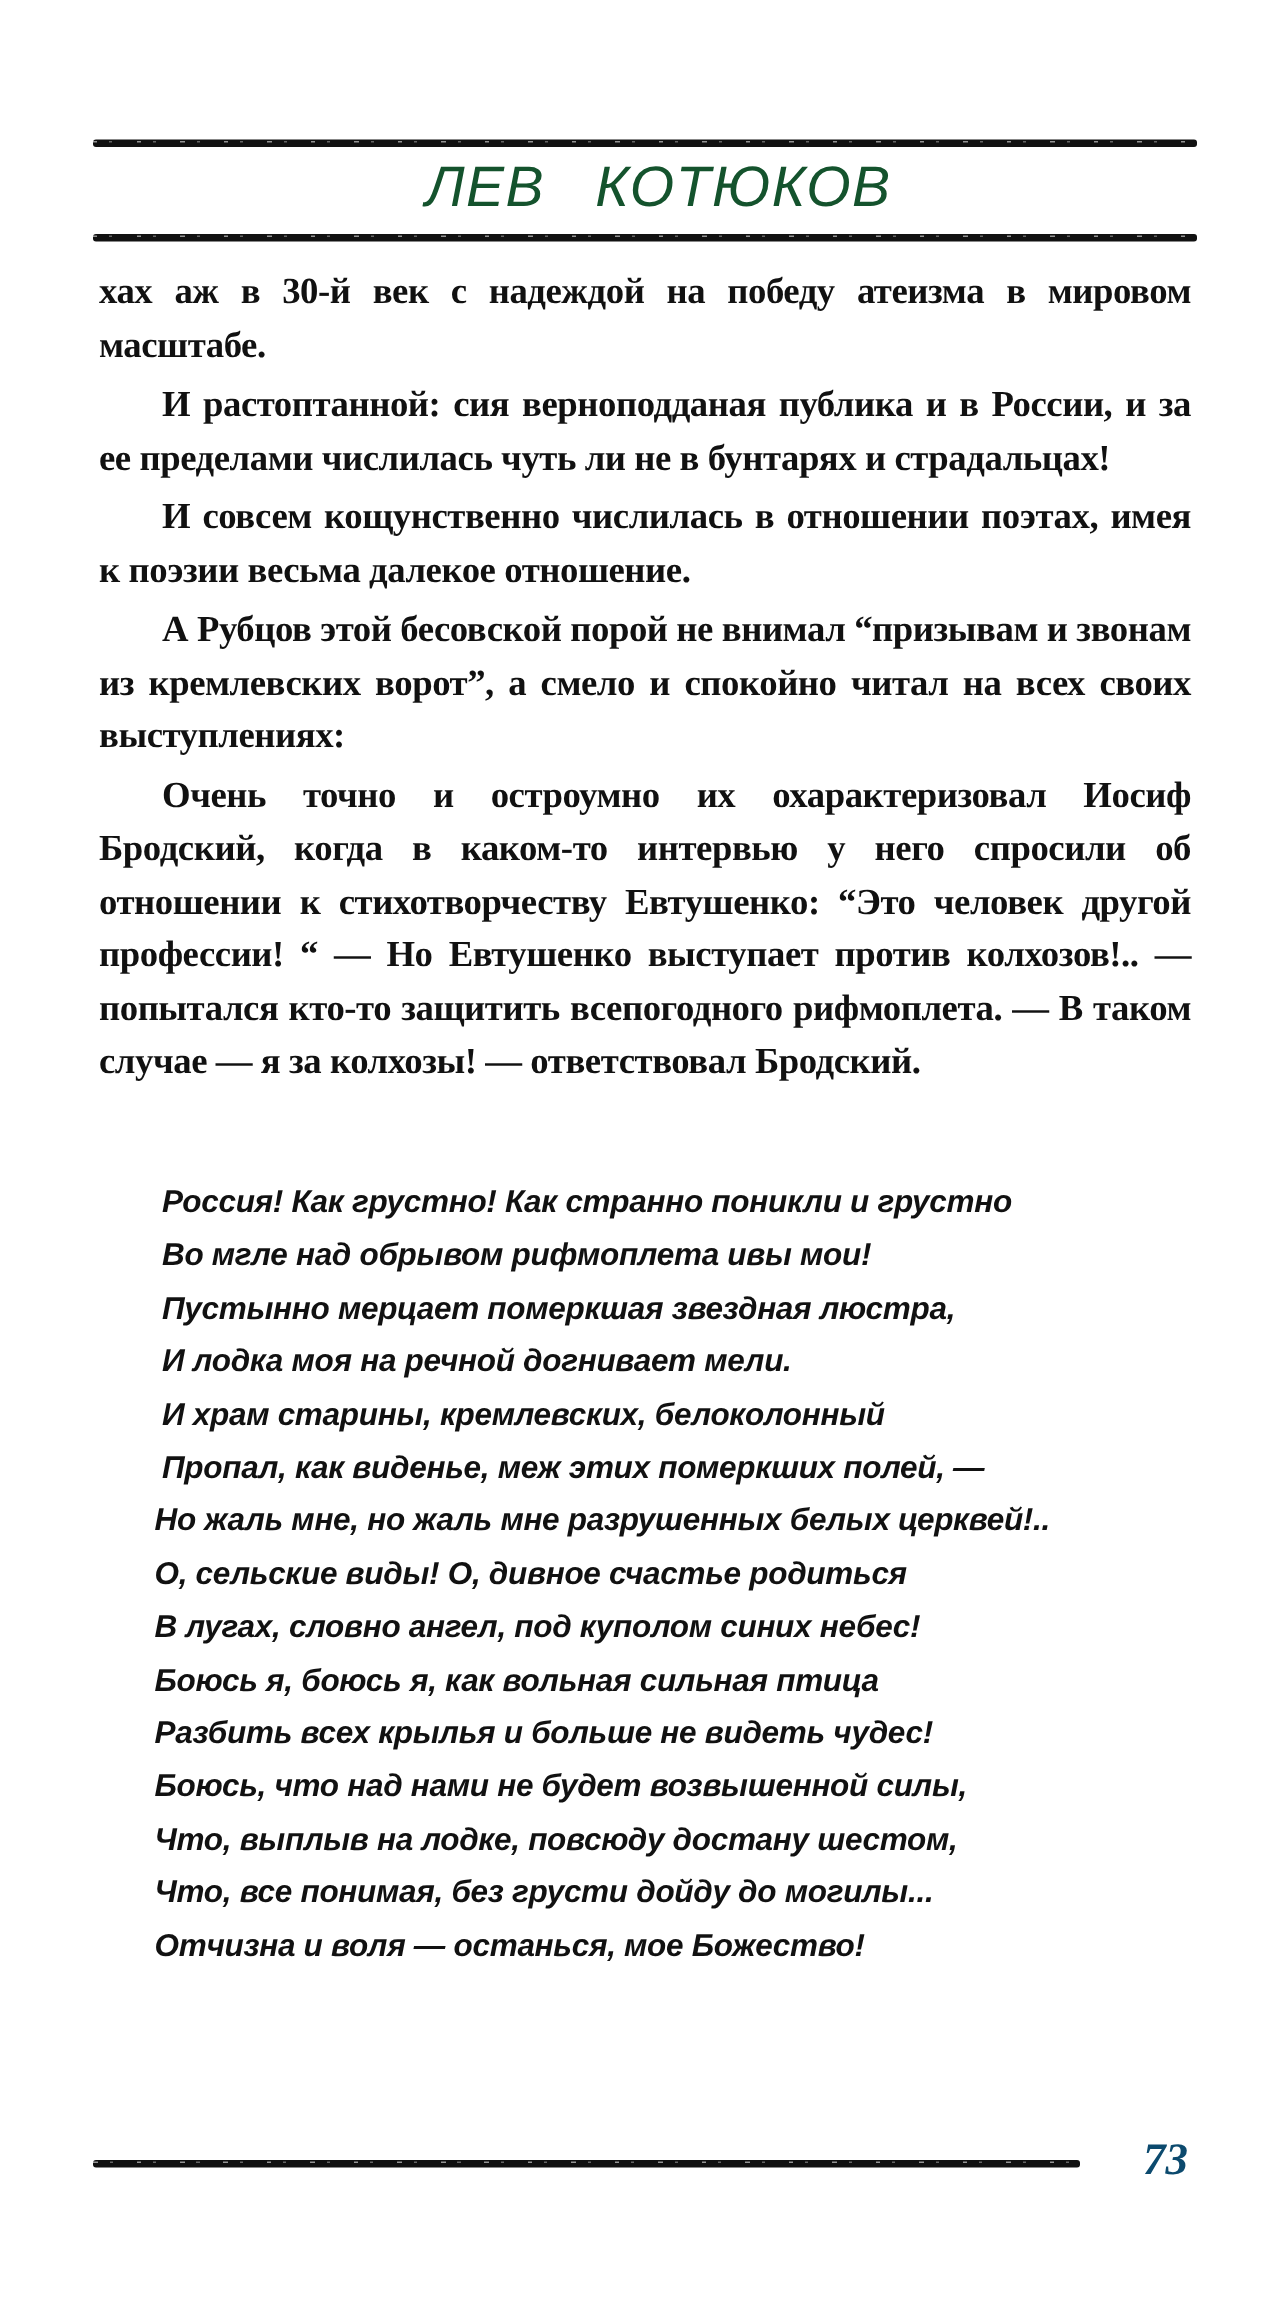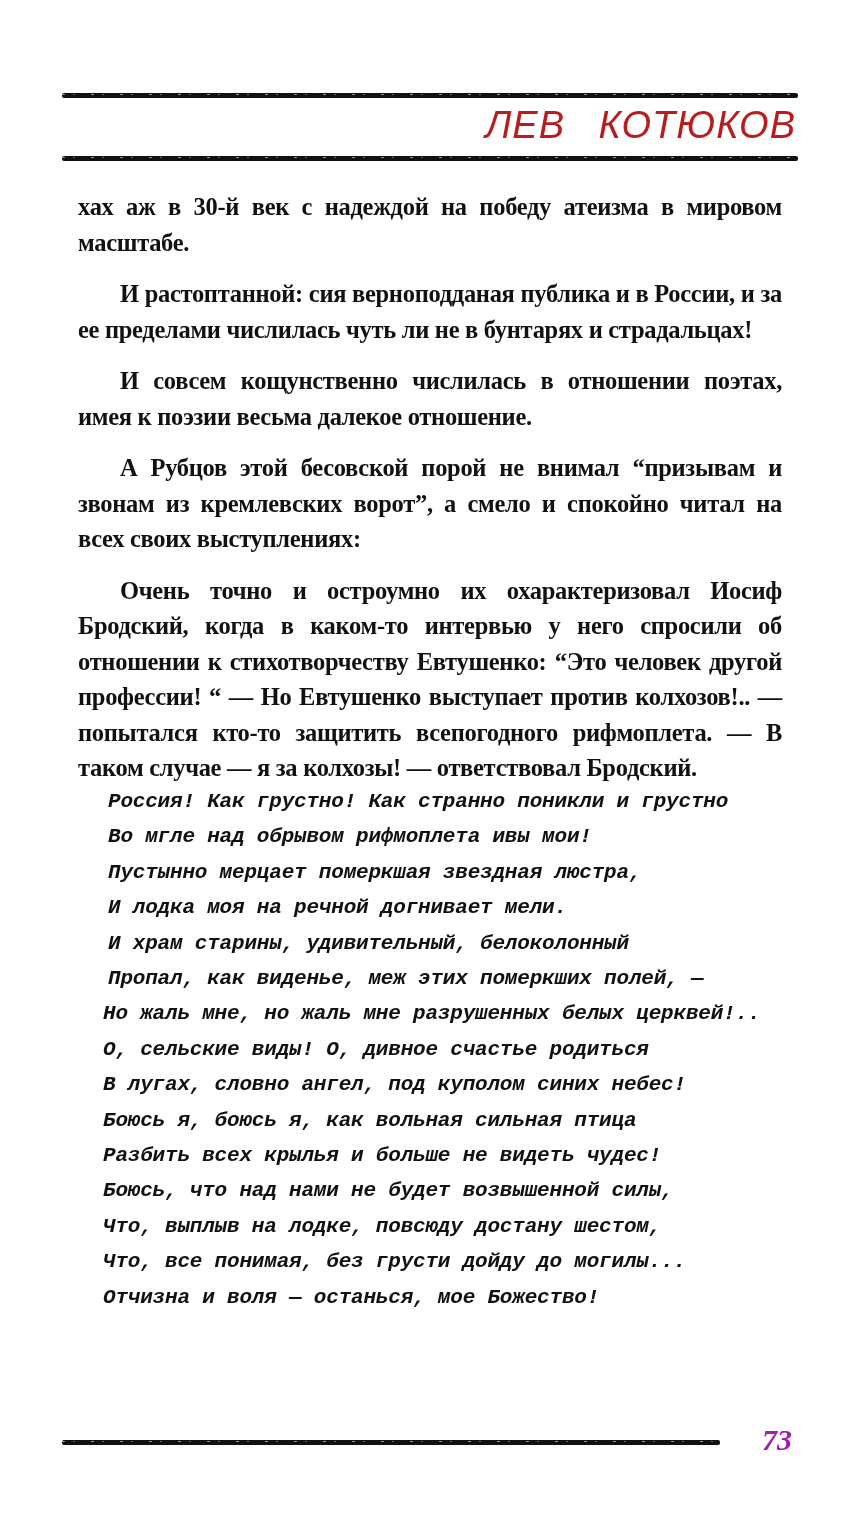--- a/index.html
+++ b/index.html
@@ -29,56 +29,56 @@
       left: 0; right: 0; top: 1px;
       height: 1px;
       background: repeating-linear-gradient(90deg, rgba(255,255,255,0.55) 0 3px, transparent 3px 11px, rgba(255,255,255,0.35) 11px 13px, transparent 13px 29px);
     }
     .rule-top-1 { top: 93px; }
     .rule-top-2 { top: 156px; }
     .rule-bottom { top: 1440px; width: 658px; }
     .running-head {
       position: absolute;
       top: 100px;
-      left: 60px;
+      left: 71px;
       width: 736px;
-      text-align: right;
+      text-align: center;
       font-family: "Liberation Sans", "DejaVu Sans", sans-serif;
       font-style: italic;
       font-size: 38px;
       letter-spacing: 1px;
       word-spacing: 22px;
       line-height: 50px;
-      color: #b91c1c;
+      color: #14532d;
     }
     .prose {
       position: absolute;
       top: 173px;
       left: 62px;
       width: 736px;
       font-family: "Liberation Serif", "DejaVu Serif", serif;
       font-size: 24.5px;
       line-height: 35.5px;
       text-align: justify;
       font-weight: bold;
       letter-spacing: -0.3px;
     }
     .prose p {
-      margin: 16px;
+      margin: 4px;
       text-indent: 0;
     }
     .prose p.indent {
       text-indent: 42px;
     }
     .poem {
       position: absolute;
       top: 784px;
       left: 103px;
       width: 700px;
-      font-family: Liberation Mono, monospace;
+      font-family: Liberation Sans, sans-serif;
       font-style: italic;
       font-weight: bold;
       font-size: 21px;
       line-height: 35.4px;
       letter-spacing: -0.2px;
     }
     .poem .line {
       white-space: nowrap;
       display: block;
     }
@@ -87,21 +87,21 @@
     }
     .page-number {
       position: absolute;
       top: 1422px;
       left: 762px;
       font-family: "Liberation Serif", "DejaVu Serif", serif;
       font-style: italic;
       font-weight: bold;
       font-size: 30px;
       line-height: 36px;
-      color: #a21caf;
+      color: #0c4a6e;
       text-align: center;
     }
   </style>
 </head>
 <body>
 
 <div class="rule rule-top-1"></div>
 <div class="running-head">ЛЕВ КОТЮКОВ</div>
 <div class="rule rule-top-2"></div>
 
@@ -111,21 +111,21 @@
   <p class="indent">И совсем кощунственно числилась в отношении поэтах, имея к поэзии весьма далекое отношение.</p>
   <p class="indent">А Рубцов этой бесовской порой не внимал “призывам и звонам из кремлевских ворот”, а смело и спокойно читал на всех своих выступлениях:</p>
   <p class="indent">Очень точно и остроумно их охарактеризовал Иосиф Бродский, когда в каком-то интервью у него спросили об отношении к стихотворчеству Евтушенко: “Это человек другой профессии! “ — Но Евтушенко выступает против колхозов!.. — попытался кто-то защитить всепогодного рифмоплета. — В таком случае — я за колхозы! — ответствовал Бродский.</p>
 </div>
 
 <div class="poem">
   <span class="line shift">Россия! Как грустно!  Как странно поникли и грустно</span>
   <span class="line shift">Во мгле над обрывом рифмоплета ивы мои!</span>
   <span class="line shift">Пустынно мерцает померкшая звездная люстра,</span>
   <span class="line shift">И лодка моя на речной догнивает мели.</span>
-  <span class="line shift">И храм старины, удивительный, белоколонный</span>
+  <span class="line shift">И храм старины, кремлевских, белоколонный</span>
   <span class="line shift">Пропал, как виденье, меж этих померкших полей, —</span>
   <span class="line">Но жаль мне, но жаль мне разрушенных белых церквей!..</span>
   <span class="line">О, сельские виды! О, дивное счастье родиться</span>
   <span class="line">В лугах, словно ангел, под куполом синих небес!</span>
   <span class="line">Боюсь я, боюсь я, как вольная сильная птица</span>
   <span class="line">Разбить всех крылья и больше не видеть чудес!</span>
   <span class="line">Боюсь, что над нами не будет возвышенной силы,</span>
   <span class="line">Что, выплыв на лодке, повсюду достану шестом,</span>
   <span class="line">Что, все  понимая, без грусти дойду до могилы...</span>
   <span class="line">Отчизна и воля — останься, мое Божество!</span>

